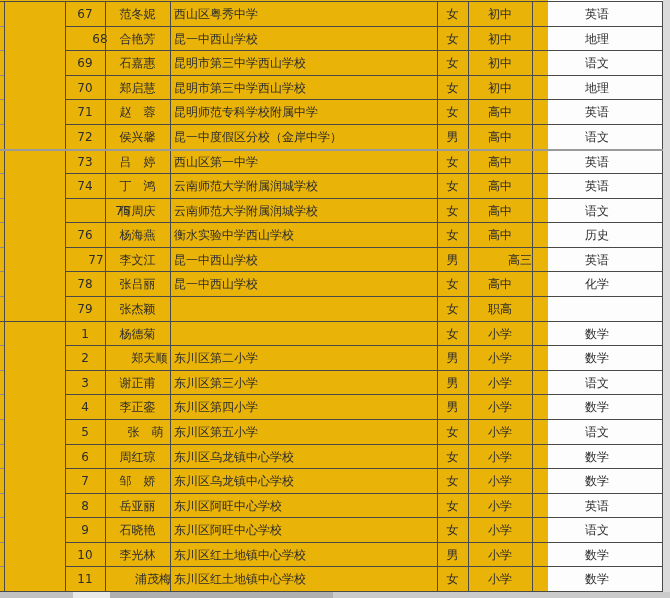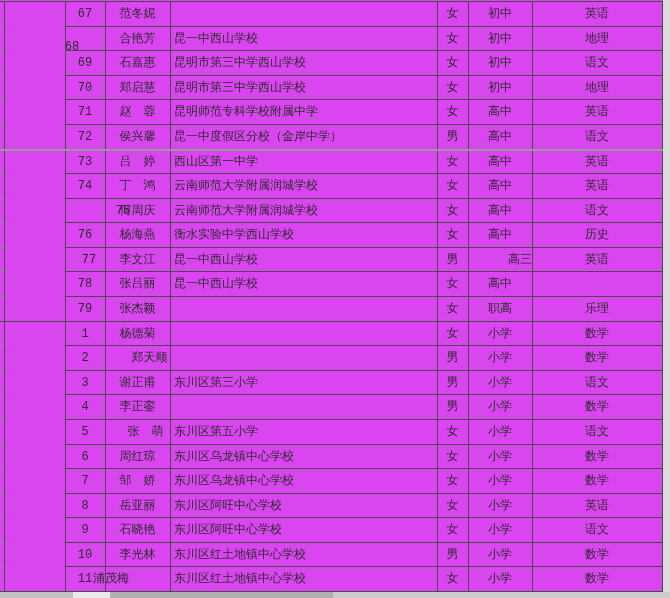--- a/index.html
+++ b/index.html
@@ -7,23 +7,22 @@
     font-family:"DejaVu Sans","Liberation Sans",sans-serif;
     background:#ffffff;
   }
   #root{
     position:relative;
     width:670px;height:598px;
     overflow:hidden;
     background:#fdfdfd;
   }
   #sheet{
-    position:absolute;left:0;top:0;width:663px;height:592px;
-    background:#d946ef;
-    font-family:Liberation Mono, monospace;
+    position:absolute;left:0;top:0;width:548px;height:592px;
+    background:#eab308;
   }
   .cell{
     position:absolute;top:0;height:100%;
     font-size:12px;
     color:#2d2d2d;
     white-space:nowrap;
     overflow:hidden;
   }
   #right-margin{
     position:absolute;top:0;right:0;width:7px;height:592px;
@@ -36,26 +35,27 @@
 </head>
 <body>
 
 <div id="root">
   <div id="sheet">
       <div style="position: absolute; left: 4px; top: 2px; width: 61px; height: 319.583px;"></div>
       <div style="position: absolute; left: 4px; top: 321.583px; width: 61px; height: 270.417px;"></div>
       <div style="position: absolute; left: 0px; top: 2px; width: 663px; height: 24.5833px;">
         <div class="cell" style="left: 65px; width: 40px; text-align: center; line-height: 24.5833px; padding-left: 0px;">67</div>
         <div class="cell" style="left: 105px; width: 65px; text-align: center; line-height: 24.5833px; padding-left: 0px;">范冬妮</div>
+        <div class="cell" style="left: 170px; width: 263px; text-align: left; line-height: 24.5833px; padding-left: 4px;">西山区粤秀中学</div>
         <div class="cell" style="left: 437px; width: 31px; text-align: center; line-height: 24.5833px; padding-left: 0px;">女</div>
         <div class="cell" style="left: 468px; width: 64px; text-align: center; line-height: 24.5833px; padding-left: 0px;">初中</div>
         <div class="cell" style="left: 532px; width: 130px; text-align: center; line-height: 24.5833px; padding-left: 0px;">英语</div>
       </div>
       <div style="position: absolute; left: 0px; top: 26.5833px; width: 663px; height: 24.5833px;">
-        <div class="cell" style="left: 52px; width: 40px; text-align: center; line-height: 24.5833px; padding-left: 0px; margin-top: 8px;">68</div>
+        <div class="cell" style="left: 80px; width: 40px; text-align: center; line-height: 24.5833px; padding-left: 0px;">68</div>
         <div class="cell" style="left: 105px; width: 65px; text-align: center; line-height: 24.5833px; padding-left: 0px;">合艳芳</div>
         <div class="cell" style="left: 170px; width: 263px; text-align: left; line-height: 24.5833px; padding-left: 4px;">昆一中西山学校</div>
         <div class="cell" style="left: 437px; width: 31px; text-align: center; line-height: 24.5833px; padding-left: 0px;">女</div>
         <div class="cell" style="left: 468px; width: 64px; text-align: center; line-height: 24.5833px; padding-left: 0px;">初中</div>
         <div class="cell" style="left: 532px; width: 130px; text-align: center; line-height: 24.5833px; padding-left: 0px;">地理</div>
       </div>
       <div style="position: absolute; left: 0px; top: 51.1667px; width: 663px; height: 24.5833px;">
         <div class="cell" style="left: 65px; width: 40px; text-align: center; line-height: 24.5833px; padding-left: 0px;">69</div>
         <div class="cell" style="left: 105px; width: 65px; text-align: center; line-height: 24.5833px; padding-left: 0px;">石嘉惠</div>
         <div class="cell" style="left: 170px; width: 263px; text-align: left; line-height: 24.5833px; padding-left: 4px;">昆明市第三中学西山学校</div>
@@ -113,66 +113,68 @@
       </div>
       <div style="position: absolute; left: 0px; top: 223.25px; width: 663px; height: 24.5833px;">
         <div class="cell" style="left: 65px; width: 40px; text-align: center; line-height: 24.5833px; padding-left: 0px;">76</div>
         <div class="cell" style="left: 105px; width: 65px; text-align: center; line-height: 24.5833px; padding-left: 0px;">杨海燕</div>
         <div class="cell" style="left: 170px; width: 263px; text-align: left; line-height: 24.5833px; padding-left: 4px;">衡水实验中学西山学校</div>
         <div class="cell" style="left: 437px; width: 31px; text-align: center; line-height: 24.5833px; padding-left: 0px;">女</div>
         <div class="cell" style="left: 468px; width: 64px; text-align: center; line-height: 24.5833px; padding-left: 0px;">高中</div>
         <div class="cell" style="left: 532px; width: 130px; text-align: center; line-height: 24.5833px; padding-left: 0px;">历史</div>
       </div>
       <div style="position: absolute; left: 0px; top: 247.833px; width: 663px; height: 24.5833px;">
-        <div class="cell" style="left: 65px; width: 40px; text-align: center; line-height: 24.5833px; padding-left: 4px;">77</div>
+        <div class="cell" style="left: 65px; width: 40px; text-align: center; line-height: 24.5833px; padding-left: 11px;">77</div>
         <div class="cell" style="left: 105px; width: 65px; text-align: center; line-height: 24.5833px; padding-left: 0px;">李文江</div>
         <div class="cell" style="left: 170px; width: 263px; text-align: left; line-height: 24.5833px; padding-left: 4px;">昆一中西山学校</div>
         <div class="cell" style="left: 437px; width: 31px; text-align: center; line-height: 24.5833px; padding-left: 0px;">男</div>
         <div class="cell" style="left: 468px; width: 64px; text-align: right; line-height: 24.5833px; padding-left: 0px;">高三</div>
         <div class="cell" style="left: 532px; width: 130px; text-align: center; line-height: 24.5833px; padding-left: 0px;">英语</div>
       </div>
       <div style="position: absolute; left: 0px; top: 272.417px; width: 663px; height: 24.5833px;">
         <div class="cell" style="left: 65px; width: 40px; text-align: center; line-height: 24.5833px; padding-left: 0px;">78</div>
         <div class="cell" style="left: 105px; width: 65px; text-align: center; line-height: 24.5833px; padding-left: 0px;">张吕丽</div>
         <div class="cell" style="left: 170px; width: 263px; text-align: left; line-height: 24.5833px; padding-left: 4px;">昆一中西山学校</div>
         <div class="cell" style="left: 437px; width: 31px; text-align: center; line-height: 24.5833px; padding-left: 0px;">女</div>
         <div class="cell" style="left: 468px; width: 64px; text-align: center; line-height: 24.5833px; padding-left: 0px;">高中</div>
+        <div class="cell" style="left: 532px; width: 130px; text-align: center; line-height: 24.5833px; padding-left: 0px;">化学</div>
       </div>
       <div style="position: absolute; left: 0px; top: 297px; width: 663px; height: 24.5833px;">
         <div class="cell" style="left: 65px; width: 40px; text-align: center; line-height: 24.5833px; padding-left: 0px;">79</div>
         <div class="cell" style="left: 105px; width: 65px; text-align: center; line-height: 24.5833px; padding-left: 0px;">张杰颖</div>
         <div class="cell" style="left: 437px; width: 31px; text-align: center; line-height: 24.5833px; padding-left: 0px;">女</div>
         <div class="cell" style="left: 468px; width: 64px; text-align: center; line-height: 24.5833px; padding-left: 0px;">职高</div>
-        <div class="cell" style="left: 532px; width: 130px; text-align: center; line-height: 24.5833px; padding-left: 0px;">乐理</div>
       </div>
       <div style="position: absolute; left: 0px; top: 321.583px; width: 663px; height: 24.5833px;">
         <div class="cell" style="left: 65px; width: 40px; text-align: center; line-height: 24.5833px; padding-left: 0px;">1</div>
         <div class="cell" style="left: 105px; width: 65px; text-align: center; line-height: 24.5833px; padding-left: 0px;">杨德菊</div>
         <div class="cell" style="left: 437px; width: 31px; text-align: center; line-height: 24.5833px; padding-left: 0px;">女</div>
         <div class="cell" style="left: 468px; width: 64px; text-align: center; line-height: 24.5833px; padding-left: 0px;">小学</div>
         <div class="cell" style="left: 532px; width: 130px; text-align: center; line-height: 24.5833px; padding-left: 0px;">数学</div>
       </div>
       <div style="position: absolute; left: 0px; top: 346.167px; width: 663px; height: 24.5833px;">
         <div class="cell" style="left: 65px; width: 40px; text-align: center; line-height: 24.5833px; padding-left: 0px;">2</div>
         <div class="cell" style="left: 105px; width: 65px; text-align: center; line-height: 24.5833px; padding-left: 12px;">郑天顺</div>
+        <div class="cell" style="left: 170px; width: 263px; text-align: left; line-height: 24.5833px; padding-left: 4px;">东川区第二小学</div>
         <div class="cell" style="left: 437px; width: 31px; text-align: center; line-height: 24.5833px; padding-left: 0px;">男</div>
         <div class="cell" style="left: 468px; width: 64px; text-align: center; line-height: 24.5833px; padding-left: 0px;">小学</div>
         <div class="cell" style="left: 532px; width: 130px; text-align: center; line-height: 24.5833px; padding-left: 0px;">数学</div>
       </div>
       <div style="position: absolute; left: 0px; top: 370.75px; width: 663px; height: 24.5833px;">
         <div class="cell" style="left: 65px; width: 40px; text-align: center; line-height: 24.5833px; padding-left: 0px;">3</div>
         <div class="cell" style="left: 105px; width: 65px; text-align: center; line-height: 24.5833px; padding-left: 0px;">谢正甫</div>
         <div class="cell" style="left: 170px; width: 263px; text-align: left; line-height: 24.5833px; padding-left: 4px;">东川区第三小学</div>
         <div class="cell" style="left: 437px; width: 31px; text-align: center; line-height: 24.5833px; padding-left: 0px;">男</div>
         <div class="cell" style="left: 468px; width: 64px; text-align: center; line-height: 24.5833px; padding-left: 0px;">小学</div>
         <div class="cell" style="left: 532px; width: 130px; text-align: center; line-height: 24.5833px; padding-left: 0px;">语文</div>
       </div>
       <div style="position: absolute; left: 0px; top: 395.333px; width: 663px; height: 24.5833px;">
         <div class="cell" style="left: 65px; width: 40px; text-align: center; line-height: 24.5833px; padding-left: 0px;">4</div>
         <div class="cell" style="left: 105px; width: 65px; text-align: center; line-height: 24.5833px; padding-left: 0px;">李正銮</div>
+        <div class="cell" style="left: 170px; width: 263px; text-align: left; line-height: 24.5833px; padding-left: 4px;">东川区第四小学</div>
         <div class="cell" style="left: 437px; width: 31px; text-align: center; line-height: 24.5833px; padding-left: 0px;">男</div>
         <div class="cell" style="left: 468px; width: 64px; text-align: center; line-height: 24.5833px; padding-left: 0px;">小学</div>
         <div class="cell" style="left: 532px; width: 130px; text-align: center; line-height: 24.5833px; padding-left: 0px;">数学</div>
       </div>
       <div style="position: absolute; left: 0px; top: 419.917px; width: 663px; height: 24.5833px;">
         <div class="cell" style="left: 65px; width: 40px; text-align: center; line-height: 24.5833px; padding-left: 0px;">5</div>
         <div class="cell" style="left: 105px; width: 65px; text-align: center; line-height: 24.5833px; padding-left: 8px;">张　萌</div>
         <div class="cell" style="left: 170px; width: 263px; text-align: left; line-height: 24.5833px; padding-left: 4px;">东川区第五小学</div>
         <div class="cell" style="left: 437px; width: 31px; text-align: center; line-height: 24.5833px; padding-left: 0px;">女</div>
         <div class="cell" style="left: 468px; width: 64px; text-align: center; line-height: 24.5833px; padding-left: 0px;">小学</div>
@@ -213,21 +215,21 @@
       <div style="position: absolute; left: 0px; top: 542.833px; width: 663px; height: 24.5833px;">
         <div class="cell" style="left: 65px; width: 40px; text-align: center; line-height: 24.5833px; padding-left: 0px;">10</div>
         <div class="cell" style="left: 105px; width: 65px; text-align: center; line-height: 24.5833px; padding-left: 0px;">李光林</div>
         <div class="cell" style="left: 170px; width: 263px; text-align: left; line-height: 24.5833px; padding-left: 4px;">东川区红土地镇中心学校</div>
         <div class="cell" style="left: 437px; width: 31px; text-align: center; line-height: 24.5833px; padding-left: 0px;">男</div>
         <div class="cell" style="left: 468px; width: 64px; text-align: center; line-height: 24.5833px; padding-left: 0px;">小学</div>
         <div class="cell" style="left: 532px; width: 130px; text-align: center; line-height: 24.5833px; padding-left: 0px;">数学</div>
       </div>
       <div style="position: absolute; left: 0px; top: 567.417px; width: 663px; height: 24.5833px;">
         <div class="cell" style="left: 65px; width: 40px; text-align: center; line-height: 24.5833px; padding-left: 0px;">11</div>
-        <div class="cell" style="left: 93px; width: 65px; text-align: left; line-height: 24.5833px; padding-left: 0px;">浦茂梅</div>
+        <div class="cell" style="left: 106px; width: 65px; text-align: right; line-height: 24.5833px; padding-left: 0px;">浦茂梅</div>
         <div class="cell" style="left: 170px; width: 263px; text-align: left; line-height: 24.5833px; padding-left: 4px;">东川区红土地镇中心学校</div>
         <div class="cell" style="left: 437px; width: 31px; text-align: center; line-height: 24.5833px; padding-left: 0px;">女</div>
         <div class="cell" style="left: 468px; width: 64px; text-align: center; line-height: 24.5833px; padding-left: 0px;">小学</div>
         <div class="cell" style="left: 532px; width: 130px; text-align: center; line-height: 24.5833px; padding-left: 0px;">数学</div>
       </div>
       <div style="position: absolute; left: 4px; top: 1px; width: 1px; height: 591px; background: rgb(74, 74, 74);"></div>
       <div style="position: absolute; left: 65px; top: 1px; width: 1px; height: 591px; background: rgb(74, 74, 74);"></div>
       <div style="position: absolute; left: 105px; top: 1px; width: 1px; height: 591px; background: rgb(74, 74, 74);"></div>
       <div style="position: absolute; left: 170px; top: 1px; width: 1px; height: 591px; background: rgb(74, 74, 74);"></div>
       <div style="position: absolute; left: 437px; top: 1px; width: 1px; height: 591px; background: rgb(74, 74, 74);"></div>

